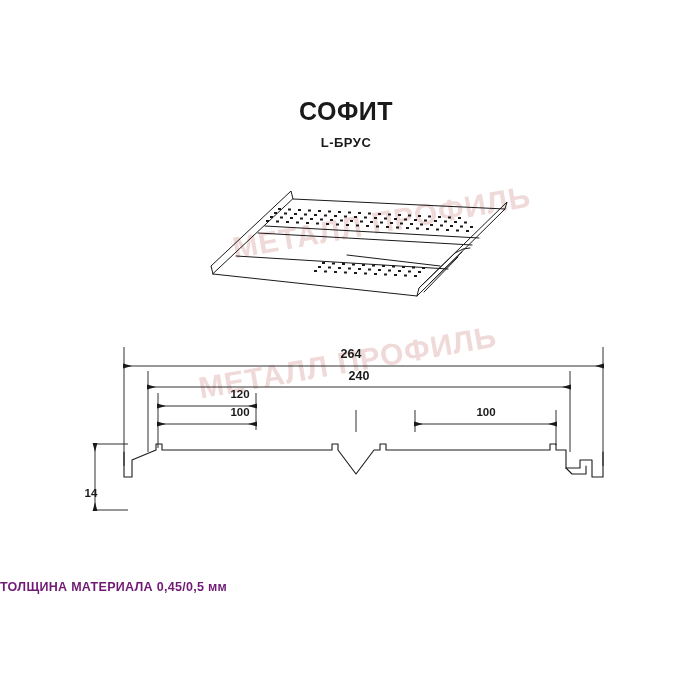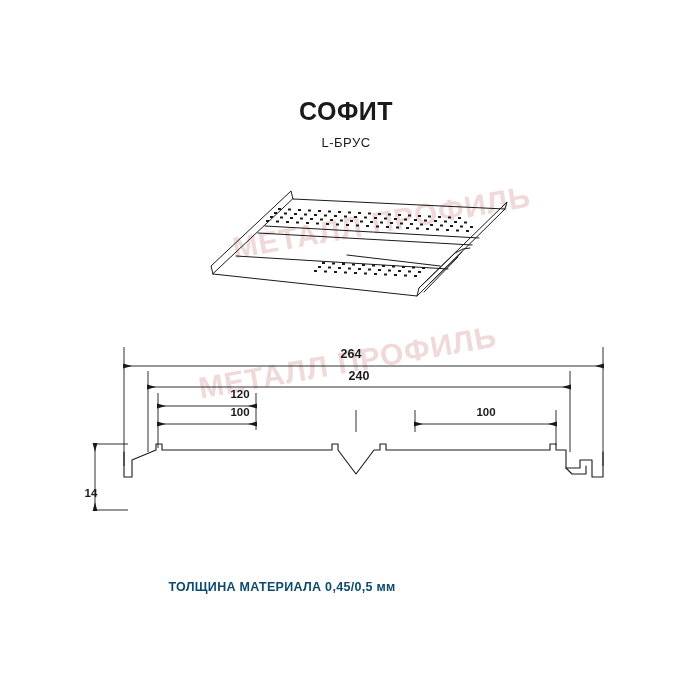--- a/index.html
+++ b/index.html
@@ -30,34 +30,34 @@
   .title-main {
     font-size: 25px;
     font-weight: bold;
     letter-spacing: 0.5px;
     color: #1a1a1a;
     line-height: 1.1;
   }
   .title-sub {
     margin-top: 9px;
     font-size: 13px;
-    font-weight: normal;
+    font-weight: bold;
     letter-spacing: 0.5px;
     color: #1a1a1a;
   }
   .footer-note {
     position: absolute;
     top: 580px;
     left: 0;
     width: 564px;
-    text-align: center;
+    text-align: left;
     font-size: 12.5px;
     font-weight: bold;
     letter-spacing: 0.3px;
-    color: #0c4a6e;
+    color: #701a75;
   }
   svg.fig {
     position: absolute;
     left: 0;
     top: 0;
   }
   .wm {
     position: absolute;
     pointer-events: none;
     color: #f0d9d9;

